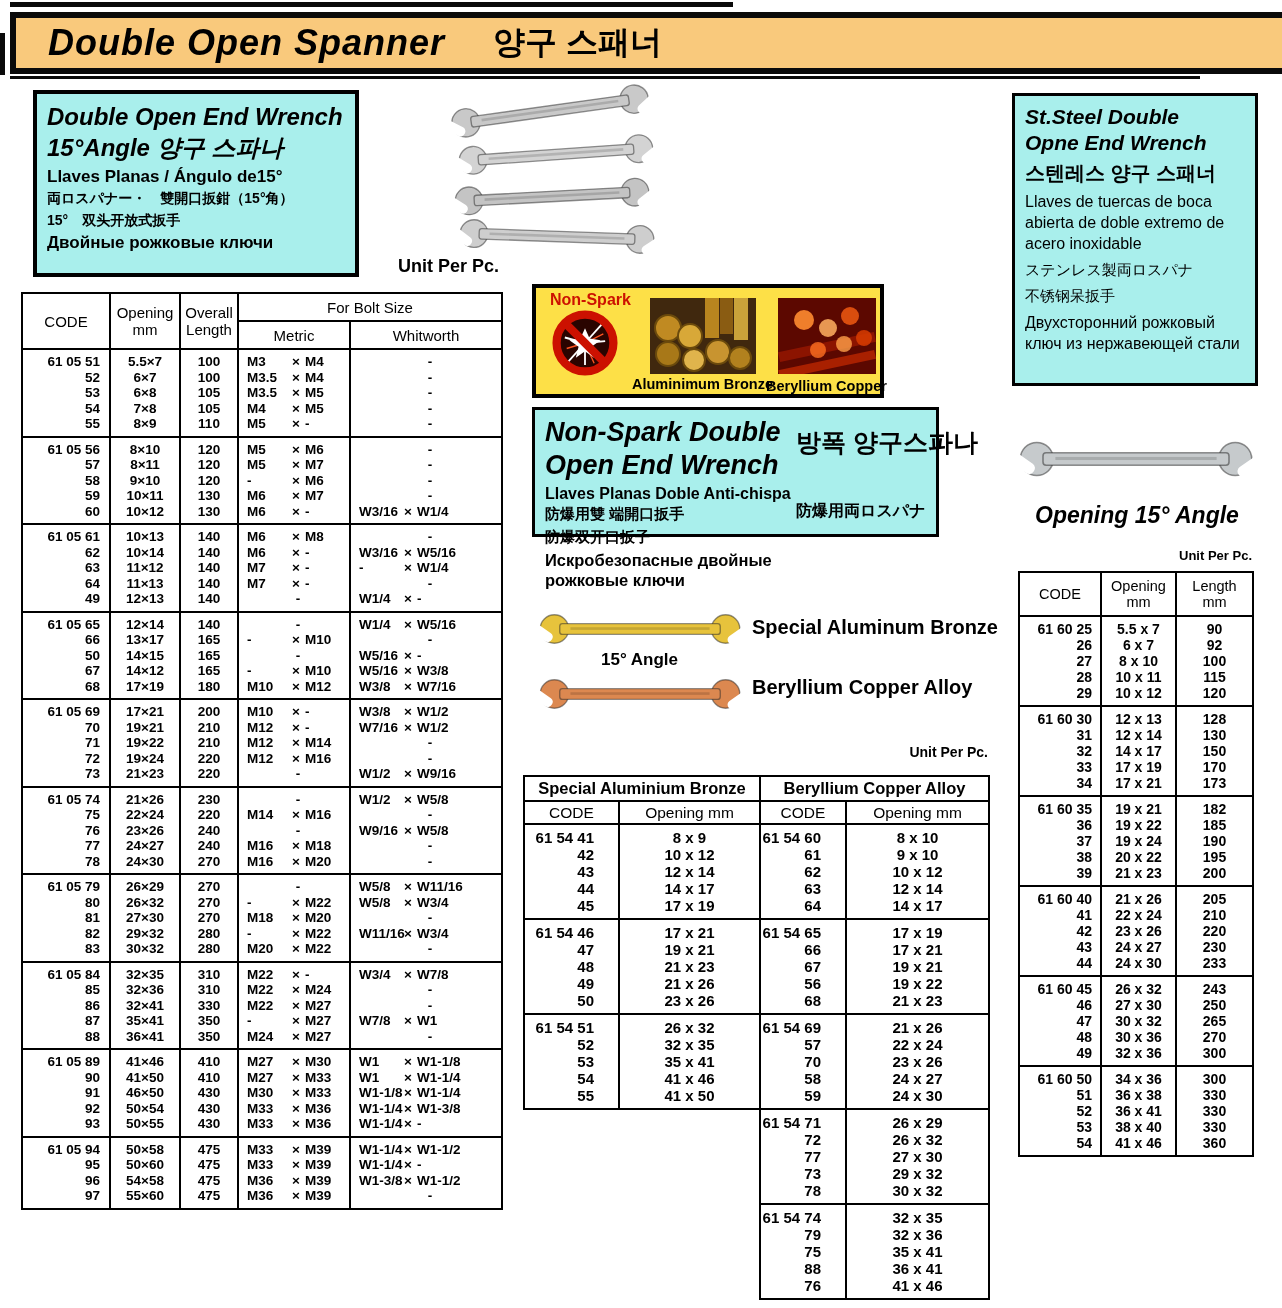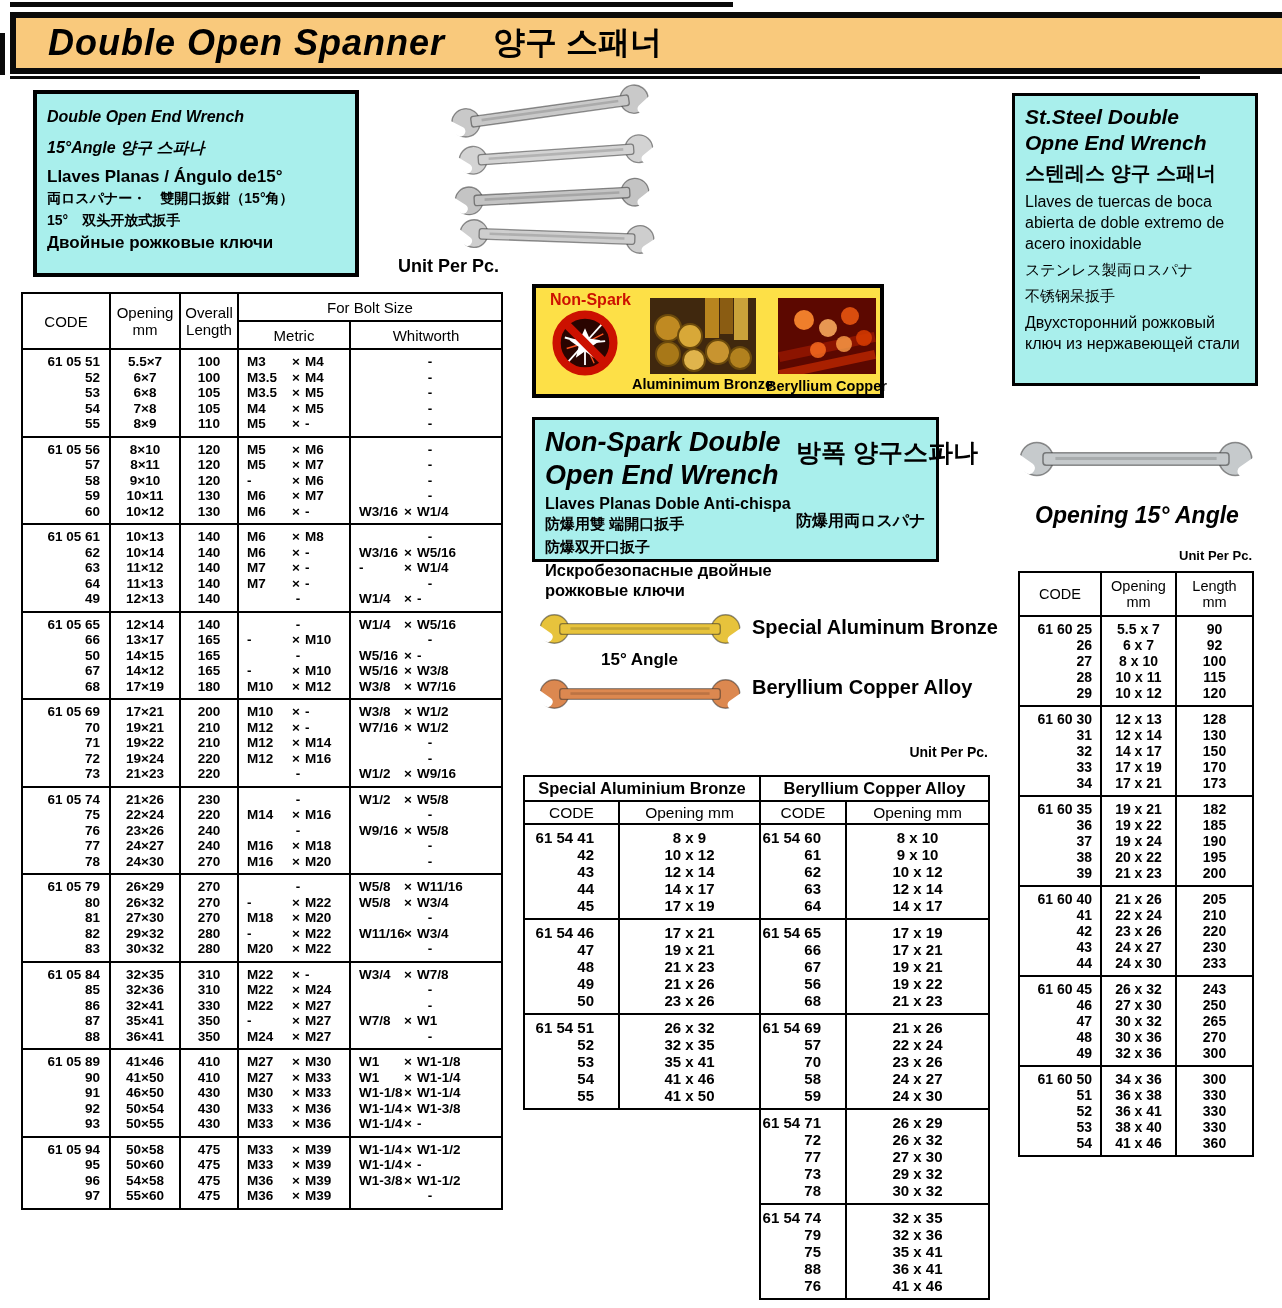--- a/index.html
+++ b/index.html
@@ -10,35 +10,35 @@
   #top-rule{left:10px;top:2px;width:723px;height:5px;background:#0a0a0a;}
   #edge-mark{left:0;top:33px;width:5px;height:42px;background:#0a0a0a;}
   #banner{left:10px;top:12px;width:1238px;height:50px;background:#F9C97C;border:6px solid #0a0a0a;display:flex;align-items:center;padding-left:32px;}
   #banner .en{font-size:36px;font-weight:bold;font-style:italic;letter-spacing:1px;}
   #banner .ko{font-size:32px;font-weight:bold;margin-left:48px;}
   #bottom-rule{left:10px;top:76px;width:1190px;height:3px;background:#0a0a0a;}
 
   
   .cyanbox{background:#A9EFEC;border:4px solid #000;box-sizing:border-box;}
   #left-info{left:33px;top:90px;width:326px;height:187px;padding:7px 10px;}
-  #left-info .t{font-size:16px;font-weight:bold;font-style:italic;line-height:31px;white-space:nowrap;}
+  #left-info .t{font-size:24px;font-weight:bold;font-style:italic;line-height:31px;white-space:nowrap;}
   #left-info .es{font-size:17px;font-weight:600;margin-top:4px;}
   #left-info .ja{font-size:14px;font-weight:600;margin-top:3px;}
   #left-info .zh{font-size:14px;font-weight:600;margin-top:4px;}
   #left-info .ru{font-size:17px;font-weight:600;margin-top:3px;}
 
   #steel-info{left:1012px;top:93px;width:246px;height:293px;padding:8px 10px;border-width:3px;}
   #steel-info .t{font-size:21px;font-weight:bold;font-style:italic;line-height:26px;}
   #steel-info .ko{font-size:20px;font-weight:bold;margin-top:4px;}
   #steel-info .es{font-size:16px;line-height:21px;margin-top:4px;}
   #steel-info .ja{font-size:15px;margin-top:7px;}
   #steel-info .zh{font-size:15px;margin-top:7px;}
   #steel-info .ru{font-size:16px;line-height:21px;margin-top:6px;}
 
-  #nonspark-info{left:532px;top:417px;width:407px;height:145px;border-width:3px;display:flex;padding:6px 10px;}
+  #nonspark-info{left:532px;top:407px;width:407px;height:130px;border-width:3px;display:flex;padding:6px 10px;}
   #nonspark-info .colL{width:245px;}
   #nonspark-info .colR{flex:1;padding-left:6px;}
   #nonspark-info .t{font-size:27px;font-weight:bold;font-style:italic;line-height:33px;white-space:nowrap;}
   #nonspark-info .es{font-size:16px;font-weight:700;margin-top:3px;white-space:nowrap;}
   #nonspark-info .zt{font-size:15px;font-weight:600;margin-top:2px;}
   #nonspark-info .zs{font-size:15px;font-weight:600;margin-top:4px;}
   #nonspark-info .ru{font-size:16.5px;font-weight:600;margin-top:3px;line-height:20px;}
   #nonspark-info .ko{font-size:25px;font-weight:bold;margin-top:10px;white-space:nowrap;}
   #nonspark-info .ja{font-size:16px;font-weight:700;margin-top:42px;}
 

